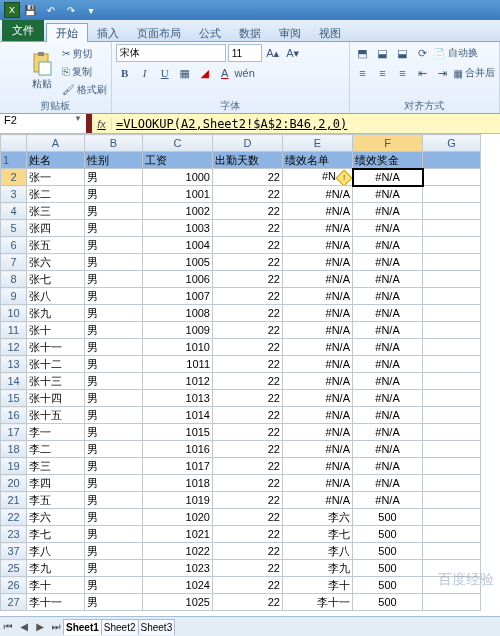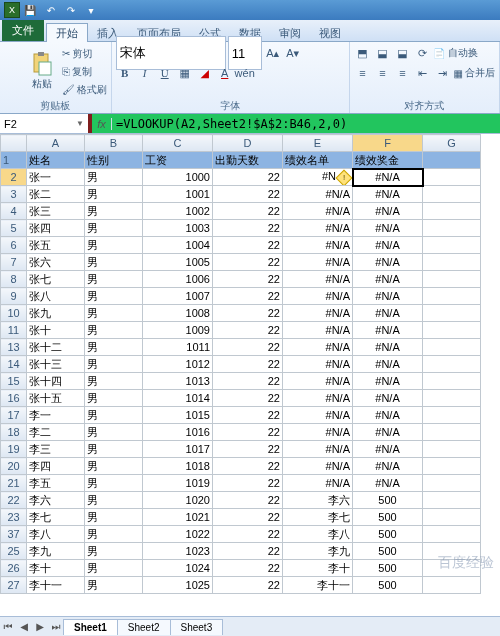--- a/index.html
+++ b/index.html
@@ -20,31 +20,31 @@
 
 
 .ribbon { height: 72px; background: linear-gradient(#f5f9fe,#e4eefb); border-bottom: 1px solid #8aa8c8; display: flex; }
 .group { border-right: 1px solid #c5d6ec; padding: 2px 4px 0 4px; display: flex; flex-direction: column; }
 .group-body { flex: 1; display: flex; gap: 2px; }
 .group-label { height: 14px; font-size: 10px; color: #4a6a8a; text-align: center; }
 .big-btn { width: 36px; display: flex; flex-direction: column; align-items: center; justify-content: center; gap: 1px; font-size: 10px; color: #3b5a7a; margin-left: 20px; }
 .big-icon { width: 24px; height: 24px; }
 .mini-row { display: flex; align-items: center; gap: 2px; height: 18px; font-size: 10px; color: #3b5a7a; }
 .mini-col { display: flex; flex-direction: column; justify-content: center; }
-.sel { height: 34px; border: 1px solid #a8bdd8; background: #fff; font-size: 13px; padding: 0 3px; }
+.sel { height: 18px; border: 1px solid #a8bdd8; background: #fff; font-size: 10px; padding: 0 3px; }
 .ribbtn { width: 18px; height: 18px; border: 1px solid transparent; display: inline-flex; align-items: center; justify-content: center; font-size: 11px; color: #3b5a7a; }
 .ribbtn.b { font-weight: bold; font-family: "Times New Roman"; }
 .ribbtn.i { font-style: italic; font-family: "Times New Roman"; }
 .ribbtn.u { text-decoration: underline; font-family: "Times New Roman"; }
 
 
 .formula-row { height: 20px; display: flex; border-bottom: 1px solid #a8bdd8; background: #e8f0fa; }
-.namebox { width: 92px; border-right: 4px solid #7f1d1d; background: #fff; display: flex; align-items: center; padding: 0 4px; font-size: 11px; }
+.namebox { width: 92px; border-right: 6px solid #7f1d1d; background: #fff; display: flex; padding: 0 4px; font-size: 11px; }
 .namebox .dd { margin-left: auto; color: #666; font-size: 8px; }
-.fx-area { display: flex; align-items: center; flex: 1; background: #22c55e; }
+.fx-area { display: flex; align-items: center; flex: 1; background: #fef9c3; text-decoration: underline; }
 .fx-btn { width: 20px; text-align: center; font-style: italic; color: #555; border-right: 1px solid #d0dce8; }
 .formula-input { flex: 1; padding: 0 4px; font-size: 12px; font-family: Consolas, monospace; }
 
 
 .grid-wrap { position: relative; }
 .grid { border-collapse: collapse; table-layout: fixed; width: 480px; }
 .grid th, .grid td { border: 1px solid #c0c8d0; height: 17px; font-size: 11px; padding: 0 2px; overflow: hidden; white-space: nowrap; }
 .grid thead th { background: linear-gradient(#f4f7fb,#dde7f3); color: #3b5a7a; font-weight: normal; text-align: center; }
 .grid .rowhdr { background: linear-gradient(#f4f7fb,#dde7f3); text-align: center; color: #3b5a7a; width: 26px; }
 .grid .colA { width: 58px; }
@@ -56,21 +56,21 @@
 .grid .colG { width: 58px; }
 .grid .hdr-row td { background: #8db4e2; text-align: left; }
 .grid .rowhdr.sel, .grid thead th.sel { background: #f8d88a; }
 .active-cell { outline: 2px solid #000; outline-offset: -1px; background: #fff !important; }
 .err-tag { display: inline-block; width: 12px; height: 12px; border: 1px solid #caa400; background: #ffe27a; transform: rotate(45deg); margin-left: 2px; vertical-align: middle; font-size: 8px; line-height: 10px; text-align: center; }
 .err-tag span { display: inline-block; transform: rotate(-45deg); color: #5a4a00; }
 
 
 .sheet-bar { position: absolute; bottom: 0; left: 0; right: 0; height: 20px; background: #e4ecf6; border-top: 1px solid #a8bdd8; display: flex; align-items: center; font-size: 10px; }
 .nav-btn { width: 16px; text-align: center; color: #555; }
-.sheet-tab { padding: 2px 10px; border: 1px solid #a8bdd8; border-bottom: none; background: #f5f9fe; margin-left: -1px; }
+.sheet-tab { padding: 2px 2px; border: 1px solid #a8bdd8; border-bottom: none; background: #f5f9fe; margin-left: -1px; }
 .sheet-tab.active { background: #fff; font-weight: bold; }
 .watermark { position: absolute; right: 6px; bottom: 22px; font-size: 14px; color: rgba(120,140,170,.5); pointer-events: none; margin-left: 44px; }
 </style>
 </head>
 <body>
 
 <div class="titlebar">
   <div class="qat">
     <div class="qicon">X</div>
     <div class="qbtn">💾</div>
@@ -299,20 +299,30 @@
           <td class="rowhdr">11</td>
           <td class="colA">张十</td>
           <td class="colB">男</td>
           <td class="colC">1009</td>
           <td class="colD">22</td>
           <td class="colE">#N/A</td>
           <td class="colF">#N/A</td>
           <td class="colG"></td>
         </tr>
         <tr>
+          <td class="rowhdr">12</td>
+          <td class="colA">张十一</td>
+          <td class="colB">男</td>
+          <td class="colC">1010</td>
+          <td class="colD">22</td>
+          <td class="colE">#N/A</td>
+          <td class="colF">#N/A</td>
+          <td class="colG"></td>
+        </tr>
+        <tr>
           <td class="rowhdr">13</td>
           <td class="colA">张十二</td>
           <td class="colB">男</td>
           <td class="colC">1011</td>
           <td class="colD">22</td>
           <td class="colE">#N/A</td>
           <td class="colF">#N/A</td>
           <td class="colG"></td>
         </tr>
         <tr>

